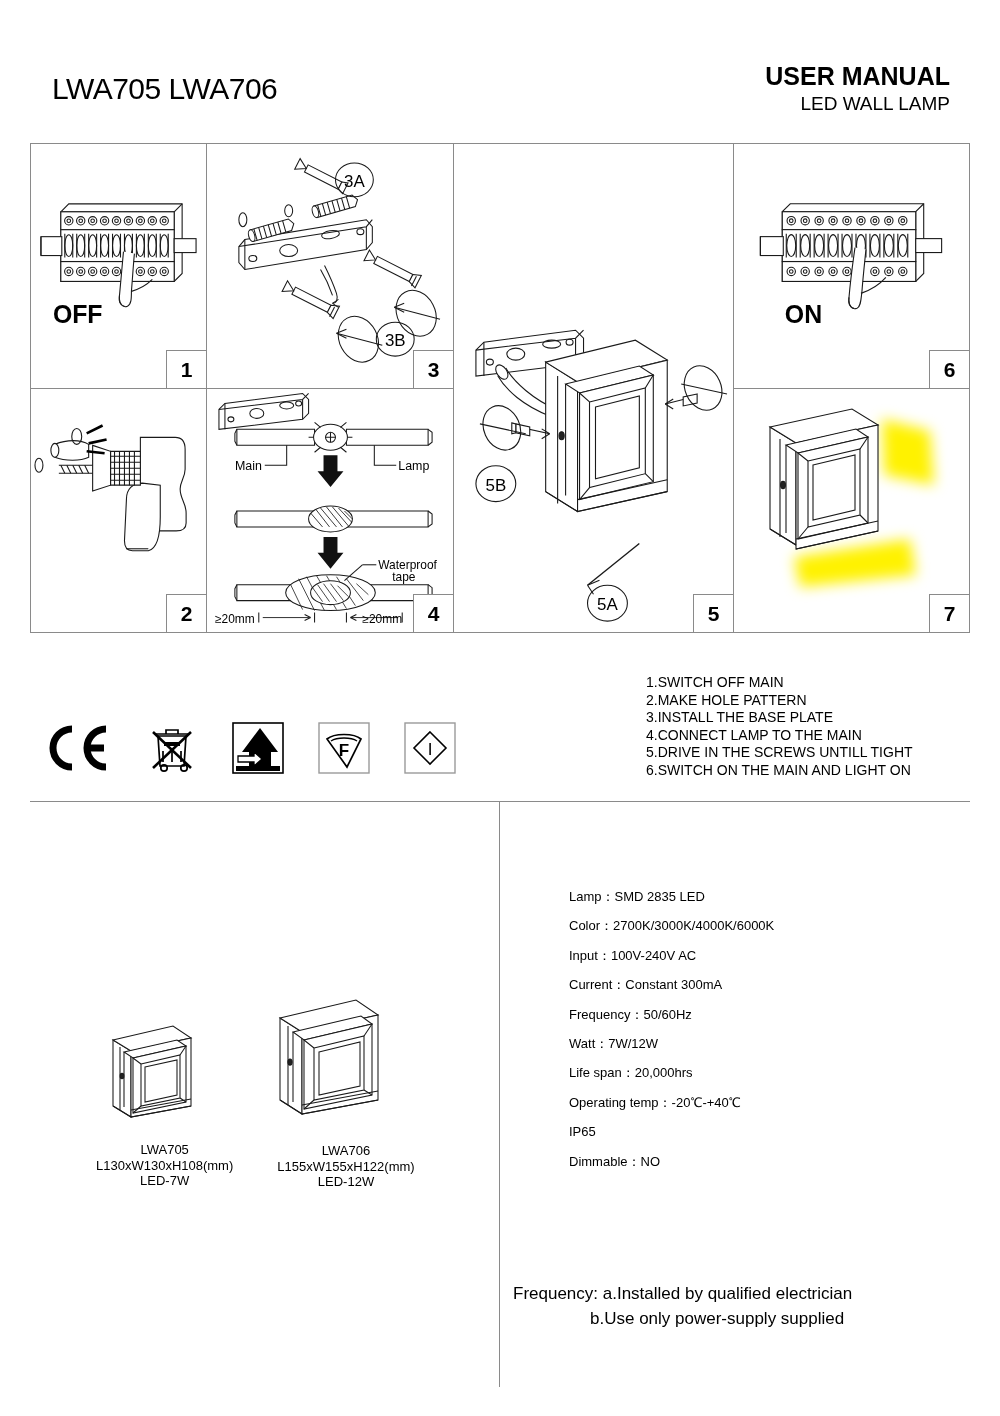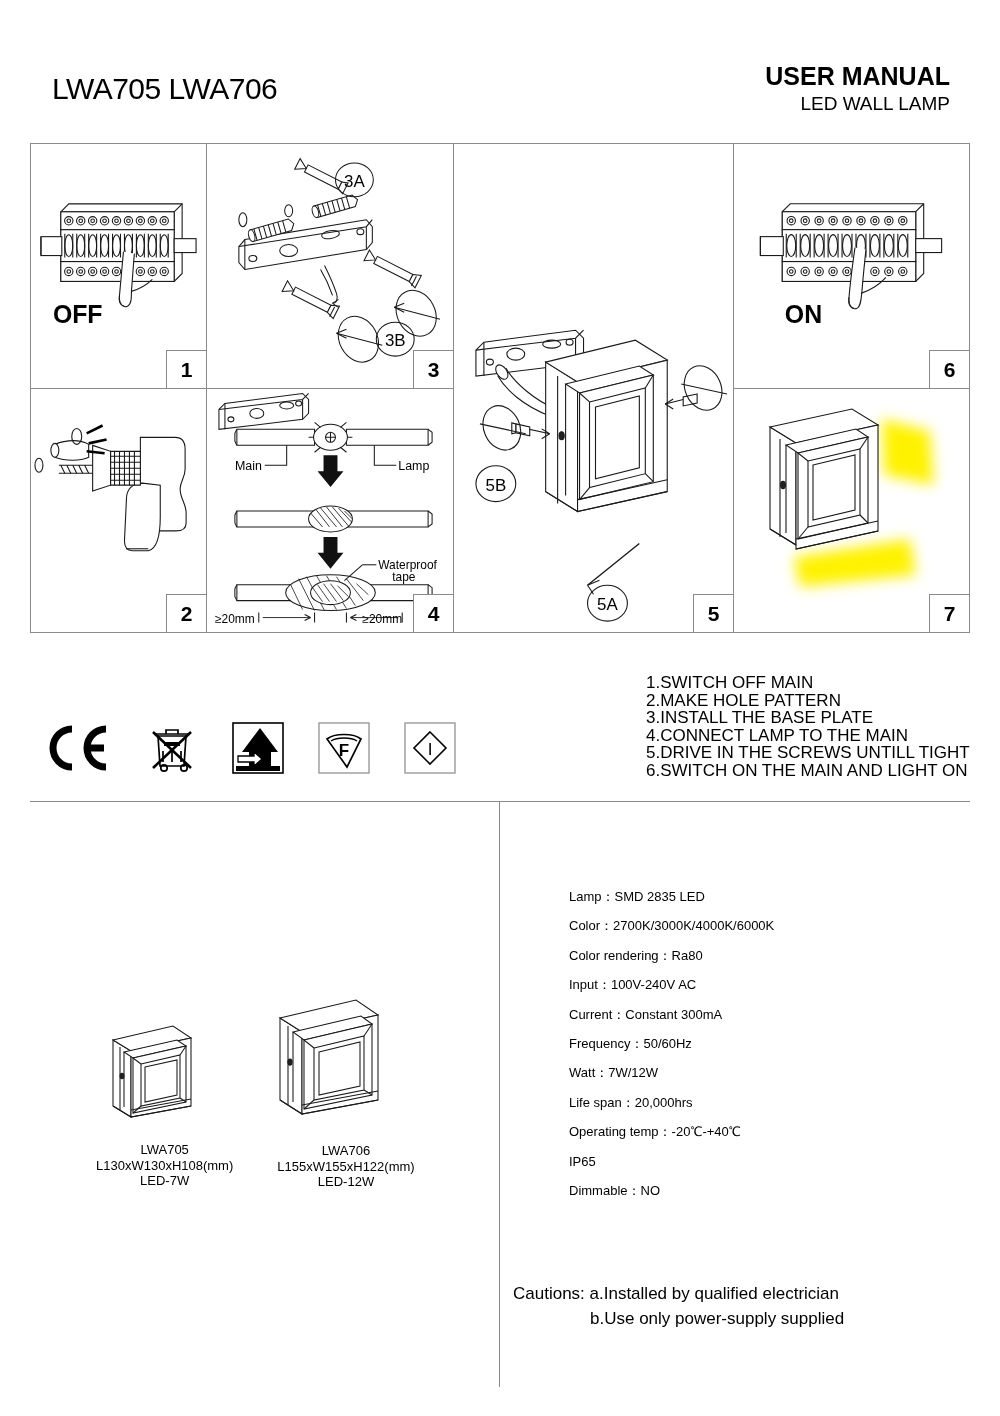--- a/index.html
+++ b/index.html
@@ -64,21 +64,21 @@
   
   .certs {
     position: absolute; left: 46px; top: 722px;
     display: flex; align-items: center; gap: 34px;
   }
   .cert { position: relative; }
 
   
   .steplist {
     position: absolute; left: 646px; top: 674px;
-    font-size: 17px; line-height: 17.6px;
+    font-size: 14px; line-height: 17.6px;
     white-space: nowrap;
   }
 
   
   .hdiv {
     position: absolute; left: 30px; top: 801px; width: 940px; height: 0;
     border-top: 1px solid #8a8a8a;
   }
   .vdiv {
     position: absolute; left: 499px; top: 801px; width: 0; height: 586px;
@@ -694,27 +694,26 @@
       <div>LWA706</div>
       <div>L155xW155xH122(mm)</div>
       <div>LED-12W</div>
     </div>
   </div>
 </div>
 
 <div class="specs">
   <div class="row">Lamp：SMD 2835 LED</div>
   <div class="row">Color：2700K/3000K/4000K/6000K</div>
-  <div class="row">Color rendering：Ra80</div>
   <div class="row">Input：100V-240V AC</div>
   <div class="row">Current：Constant 300mA</div>
   <div class="row">Frequency：50/60Hz</div>
   <div class="row">Watt：7W/12W</div>
   <div class="row">Life span：20,000hrs</div>
   <div class="row">Operating temp：-20℃-+40℃</div>
   <div class="row">IP65</div>
   <div class="row">Dimmable：NO</div>
 </div>
 
 <div class="cautions">
-  <div class="c1">Cautions:  a.Installed by qualified electrician</div>
+  <div class="c1">Frequency:  a.Installed by qualified electrician</div>
   <div class="c2">b.Use only power-supply supplied</div>
 </div>
 
 </body></html>

